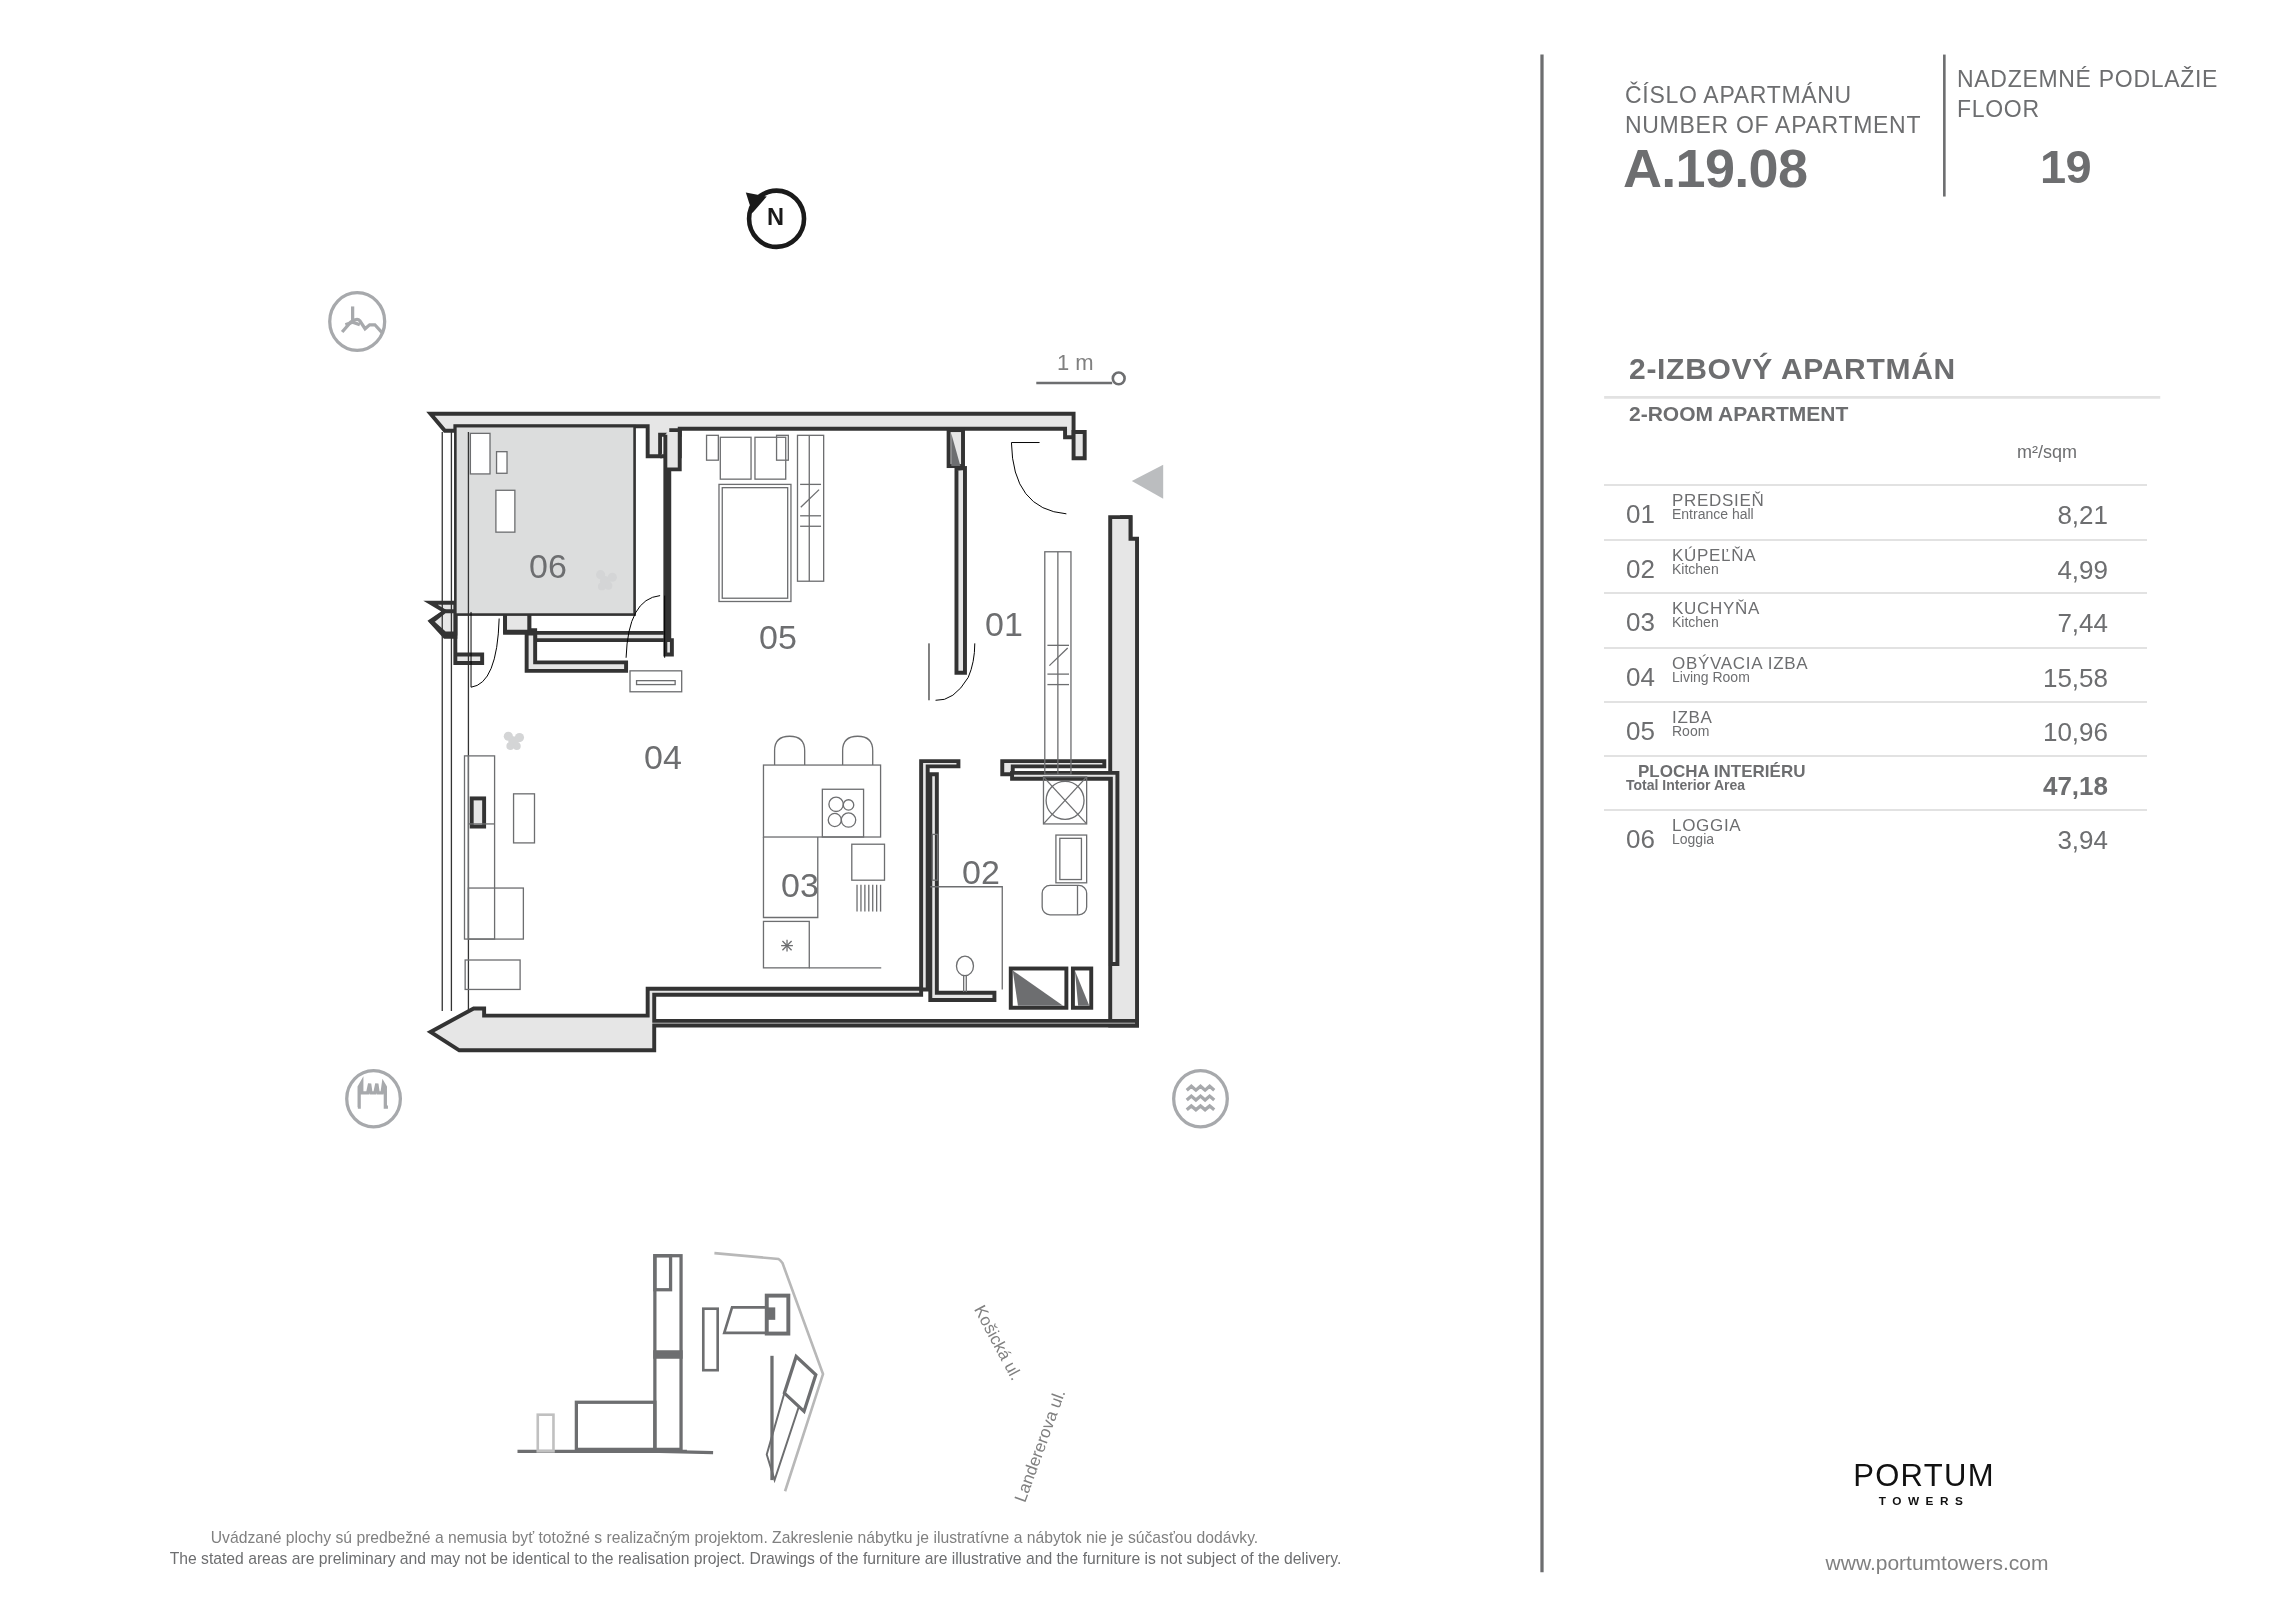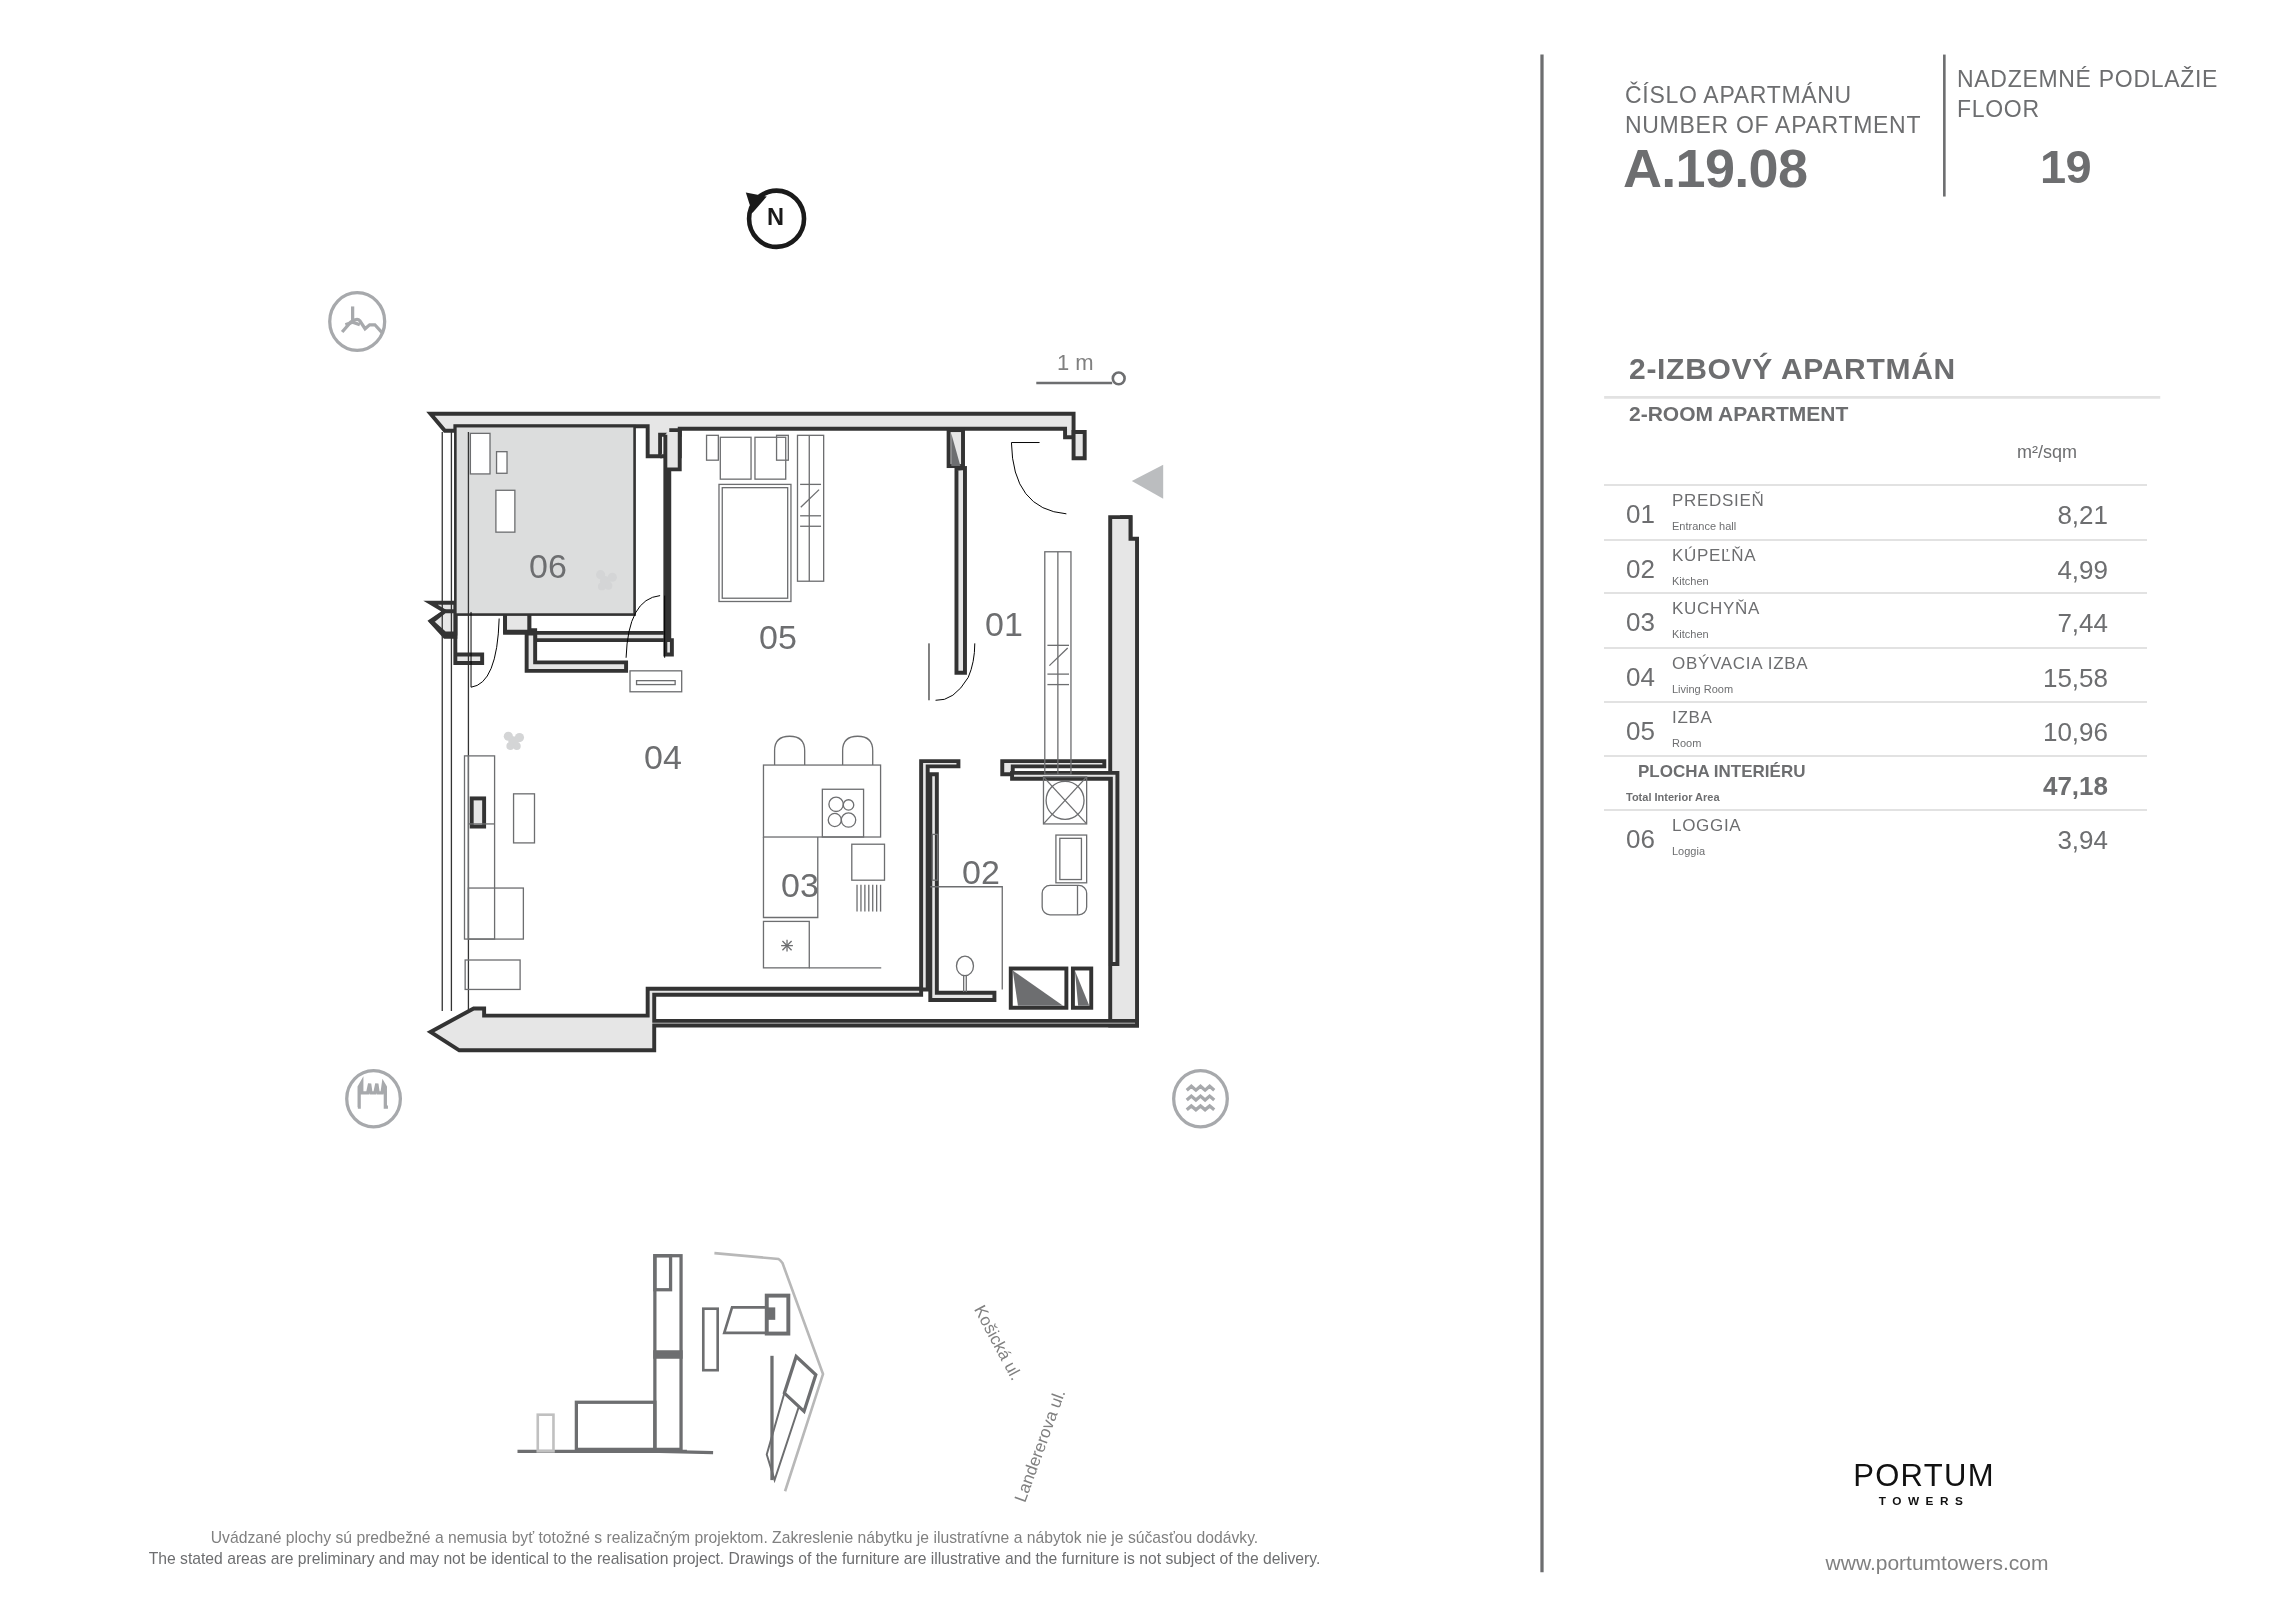--- a/index.html
+++ b/index.html
@@ -6,21 +6,21 @@
   body { width:2295px; height:1623px; position:relative; overflow:hidden;
          font-family:"Liberation Sans", "DejaVu Sans", sans-serif; color:#6d6e70; }
   .abs { position:absolute; }
   svg.plan { position:absolute; left:0; top:0; }
   .hdr-small { font-size:23px; line-height:30px; letter-spacing:0.7px; color:#6d6e70; }
   .hdr-big { font-size:54px; font-weight:bold; color:#6d6e70; letter-spacing:-0.7px; }
   .room-num { font-size:34px; color:#6d6e70; font-weight:300; position:absolute; }
   .table-row { position:absolute; left:1604px; width:543px; height:54px; border-top:2.6px solid #e2e2e2; }
   .row-code { position:absolute; left:22px; top:13px; font-size:26px; color:#6d6e70; }
   .row-name { position:absolute; left:68px; top:5.2px; font-size:17px; color:#6d6e70; letter-spacing:0.7px; }
-  .row-sub { position:absolute; left:68px; top:34px; font-size:11px; color:#6d6e70; }
+  .row-sub { position:absolute; left:68px; top:20px; font-size:14px; color:#6d6e70; }
   .row-val { position:absolute; right:39px; top:14.4px; font-size:26px; color:#6d6e70; }
   .total .row-name { left:34px; font-weight:bold; letter-spacing:0; }
   .total .row-sub { left:22px; font-weight:bold; }
   .total .row-val { font-weight:bold; }
   .street { position:absolute; font-size:17px; color:#808080; white-space:nowrap; }
 </style>
 </head>
 <body>
 
 <svg class="plan" width="2295" height="1623" viewBox="0 0 3508 2480">
@@ -301,18 +301,18 @@
 <div class="room-num" style="left:962px;top:853px;">02</div>
 <div class="room-num" style="left:781px;top:866px;">03</div>
 <div class="room-num" style="left:644px;top:738px;">04</div>
 <div class="room-num" style="left:759px;top:618px;">05</div>
 <div class="room-num" style="left:529px;top:547px;">06</div>
 
 <div class="street" style="left:987px;top:1302px;transform:rotate(62deg);transform-origin:left top;">Košická ul.</div>
 <div class="street" style="left:1011px;top:1498px;transform:rotate(-70deg);transform-origin:left top;">Landererova ul.</div>
 
 <div class="abs" style="left:0;width:1469px;top:1529px;text-align:center;font-size:15.7px;color:#808080;">Uvádzané plochy sú predbežné a nemusia byť totožné s realizačným projektom. Zakreslenie nábytku je ilustratívne a nábytok nie je súčasťou dodávky.</div>
-<div class="abs" style="left:0;width:1469px;top:1550px;text-align:center;font-size:15.7px;color:#6d6e70;">The stated areas are preliminary and may not be identical to the realisation project. Drawings of the furniture are illustrative and the furniture is not subject of the delivery.</div>
+<div class="abs" style="left:0;width:1469px;top:1550px;text-align:center;font-size:15.7px;color:#6d6e70;padding-left:21px;">The stated areas are preliminary and may not be identical to the realisation project. Drawings of the furniture are illustrative and the furniture is not subject of the delivery.</div>
 
 <div class="abs" style="left:1813px;width:222px;top:1458px;text-align:center;font-size:31px;color:#111;letter-spacing:1.3px;">PORTUM</div>
 <div class="abs" style="left:1813px;width:222px;top:1494px;text-align:center;font-size:11.8px;font-weight:bold;color:#111;letter-spacing:6.5px;">TOWERS</div>
 <div class="abs" style="left:1767px;width:340px;top:1551px;text-align:center;font-size:21px;color:#808080;">www.portumtowers.com</div>
 
 
 </body></html>

